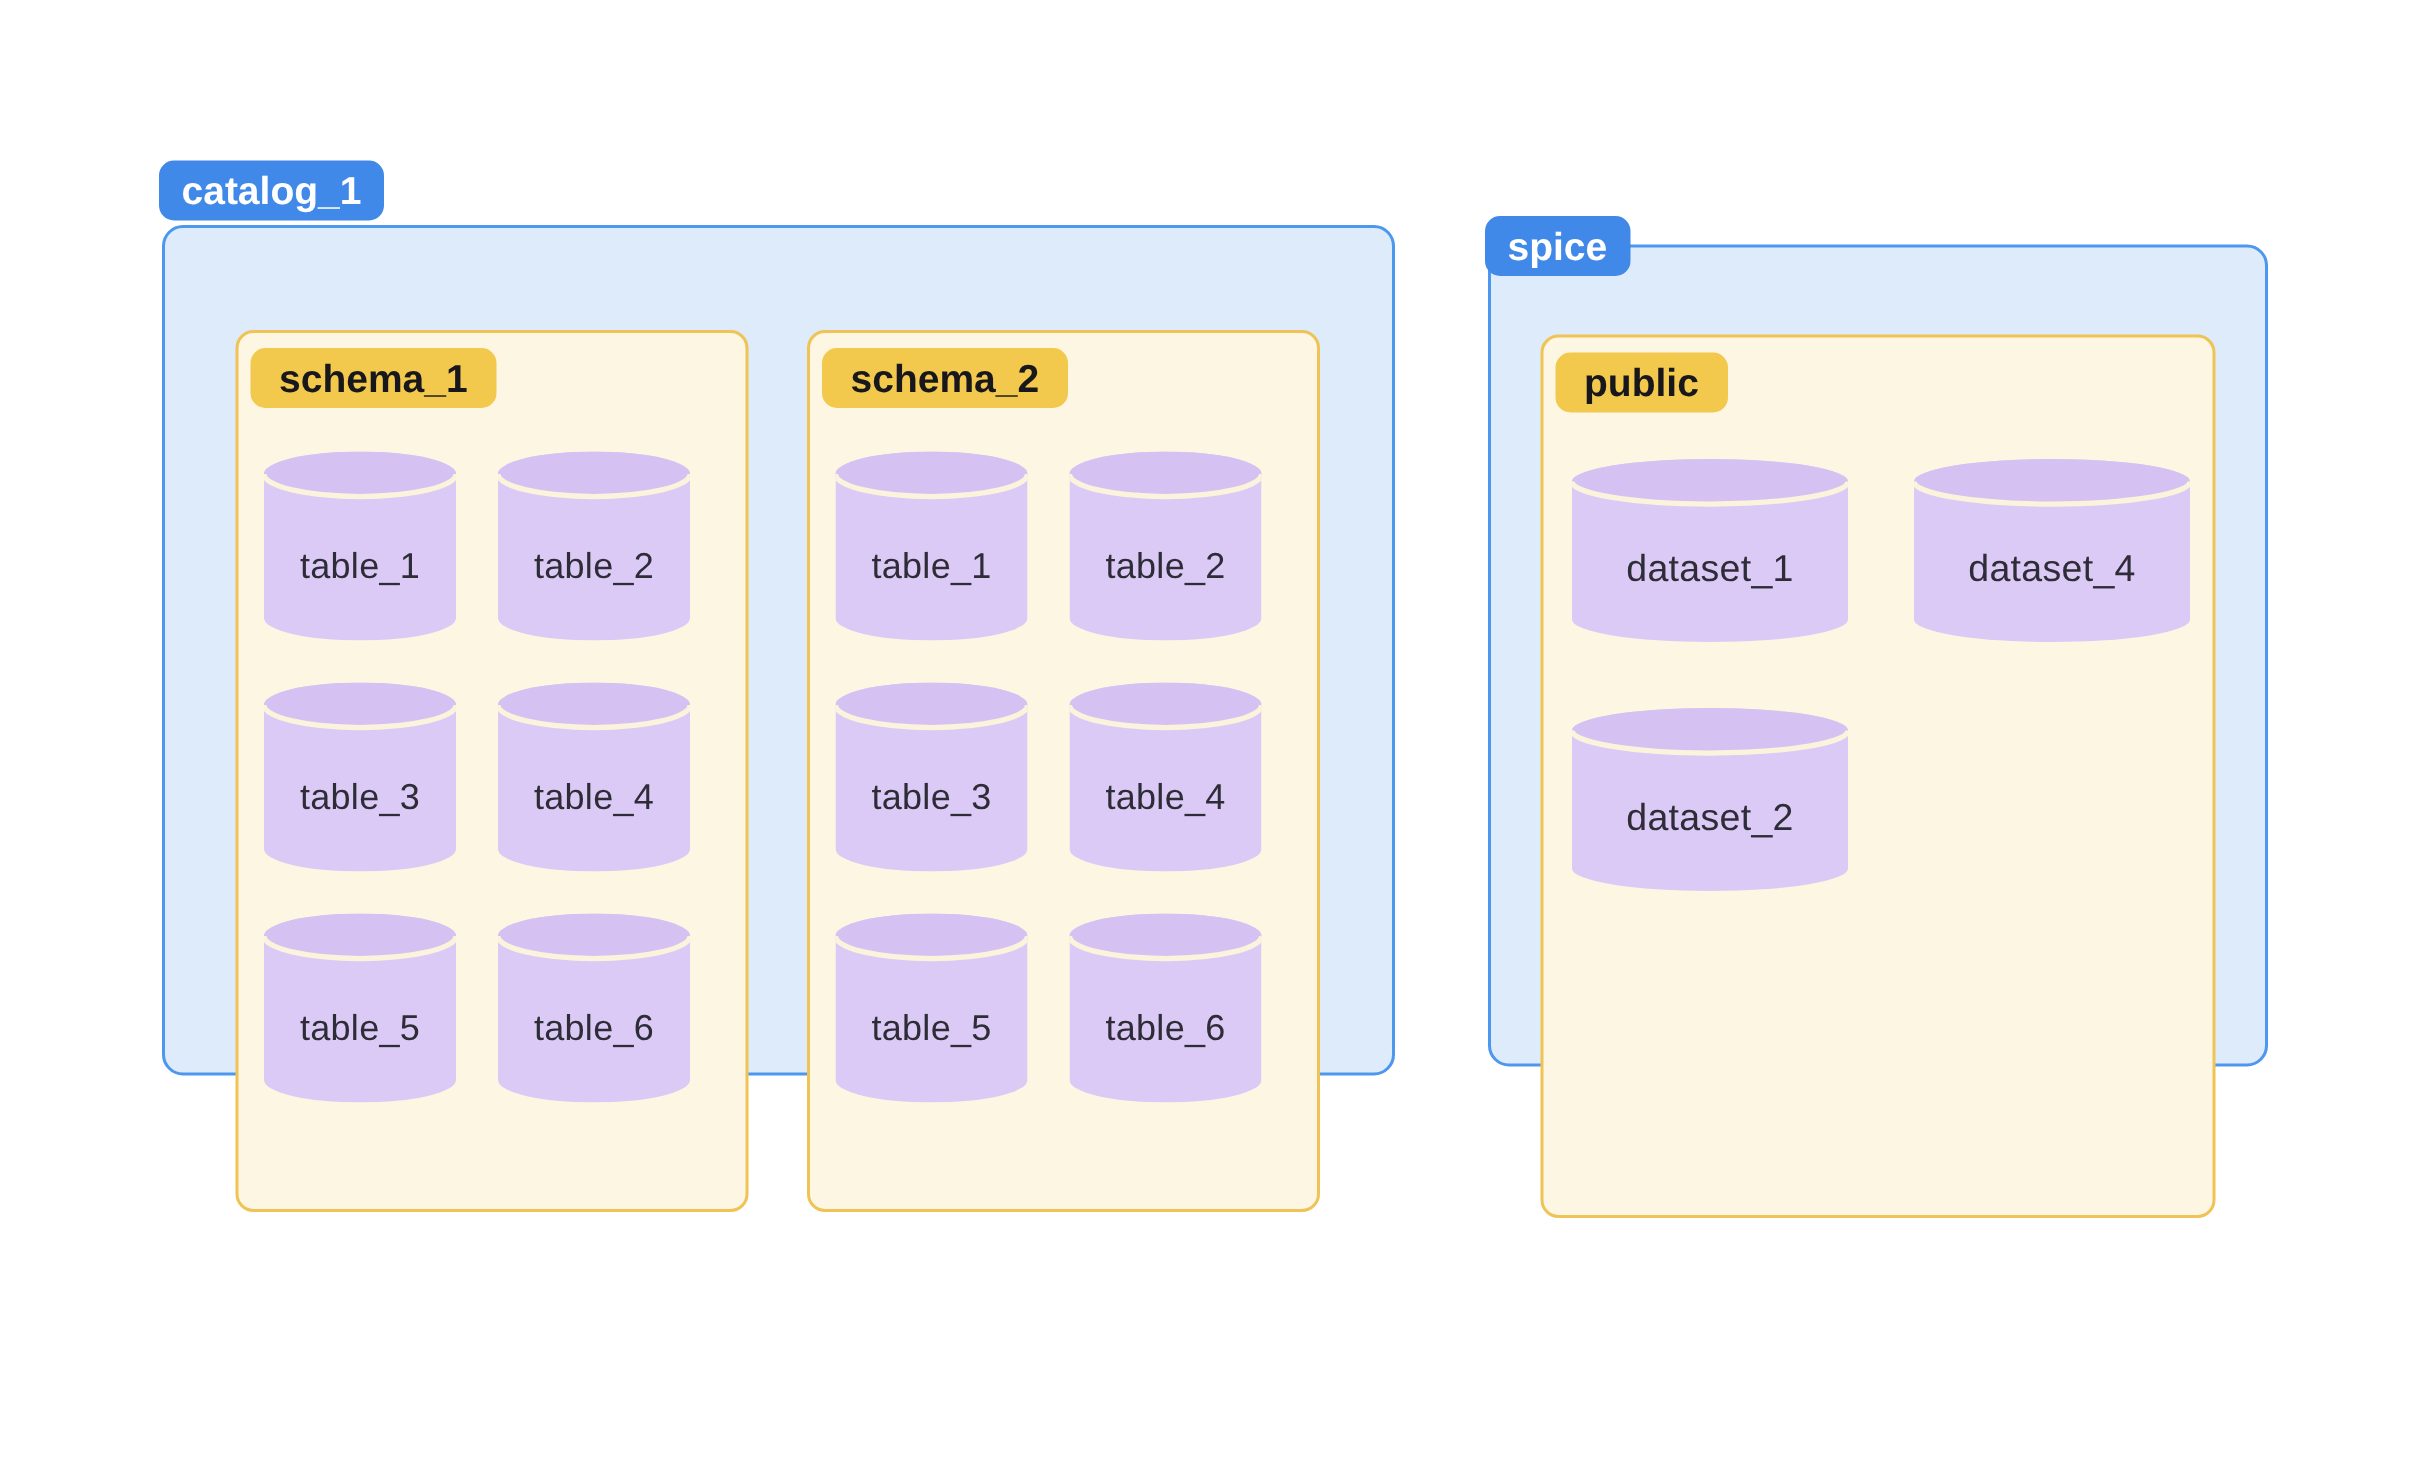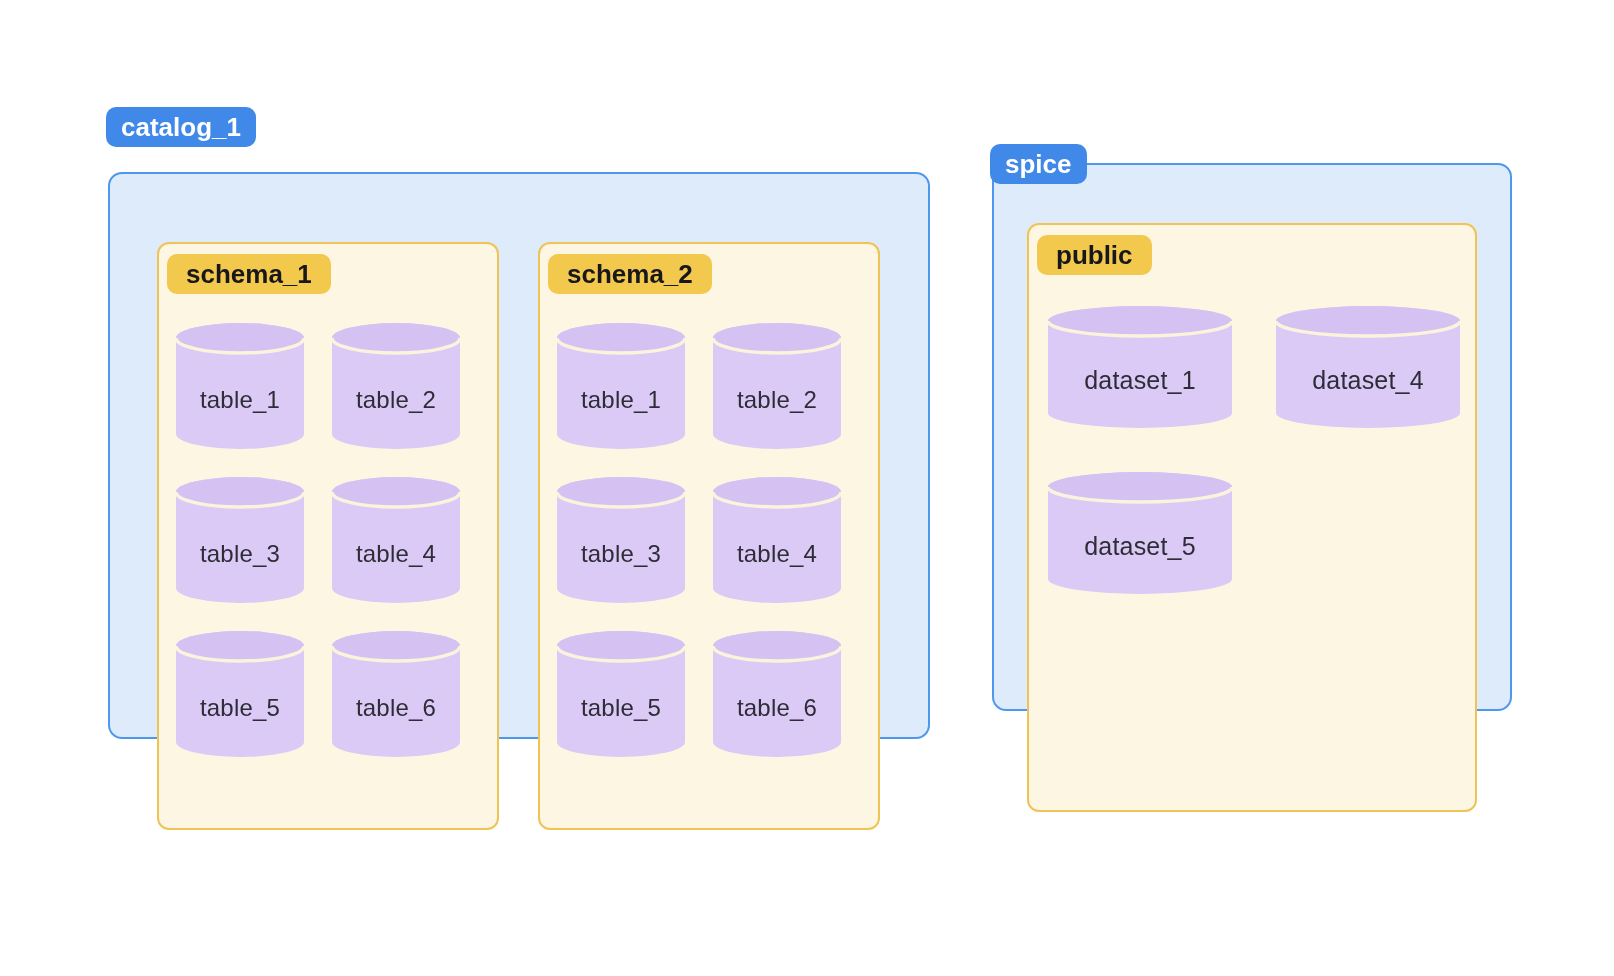--- a/index.html
+++ b/index.html
@@ -50,21 +50,21 @@
   .inner-box {
     position: absolute;
     background: var(--cream-box-bg);
     border: 2px solid var(--cream-box-border);
     border-radius: 12px;
   }
   .inner-box .pill-gold { left: 8px; top: 10px; }
 
   
   #catalog-pill  { left: 106px; top: 107px; }
-  #catalog-box   { left: 108px; top: 172px; width: 822px; height: 567px; }
+  #catalog-box   { left: 108px; top: 150px; width: 822px; height: 567px; }
   #schema1-box   { left: 47px;  top: 68px;  width: 342px; height: 588px; }
   #schema2-box   { left: 428px; top: 68px;  width: 342px; height: 588px; padding-left: 36px; }
 
   
   #spice-pill    { left: 990px;  top: 107px; margin-top: 37px; }
   #spice-box     { left: 992px;  top: 163px; width: 520px; height: 548px; }
   #public-box    { left: 33px;   top: 58px;  width: 450px; height: 589px; }
 
   
   .cyl-grid {
@@ -247,21 +247,21 @@
                 <path d="M0 15 A 92 15 0 0 0 184 15" fill="none" stroke="var(--cylinder-rim)" stroke-width="3.5"></path>
               </svg>
               <span class="cyl-label">dataset_4</span>
             </div>
             <div class="cylinder">
               <svg width="184" height="122" viewBox="0 0 184 122">
                 <path d="M0 15 A 92 15 0 0 1 184 15 L 184 107 A 92 15 0 0 1 0 107 Z" fill="var(--cylinder-body)"></path>
                 <ellipse cx="92" cy="15" rx="92" ry="15" fill="var(--cylinder-cap)"></ellipse>
                 <path d="M0 15 A 92 15 0 0 0 184 15" fill="none" stroke="var(--cylinder-rim)" stroke-width="3.5"></path>
               </svg>
-              <span class="cyl-label">dataset_5</span>
+              <span class="cyl-label">dataset_2</span>
             </div>
           </div>
       </div>
 
     </div>
   </section>
 
 </div>
 
 </body></html>

